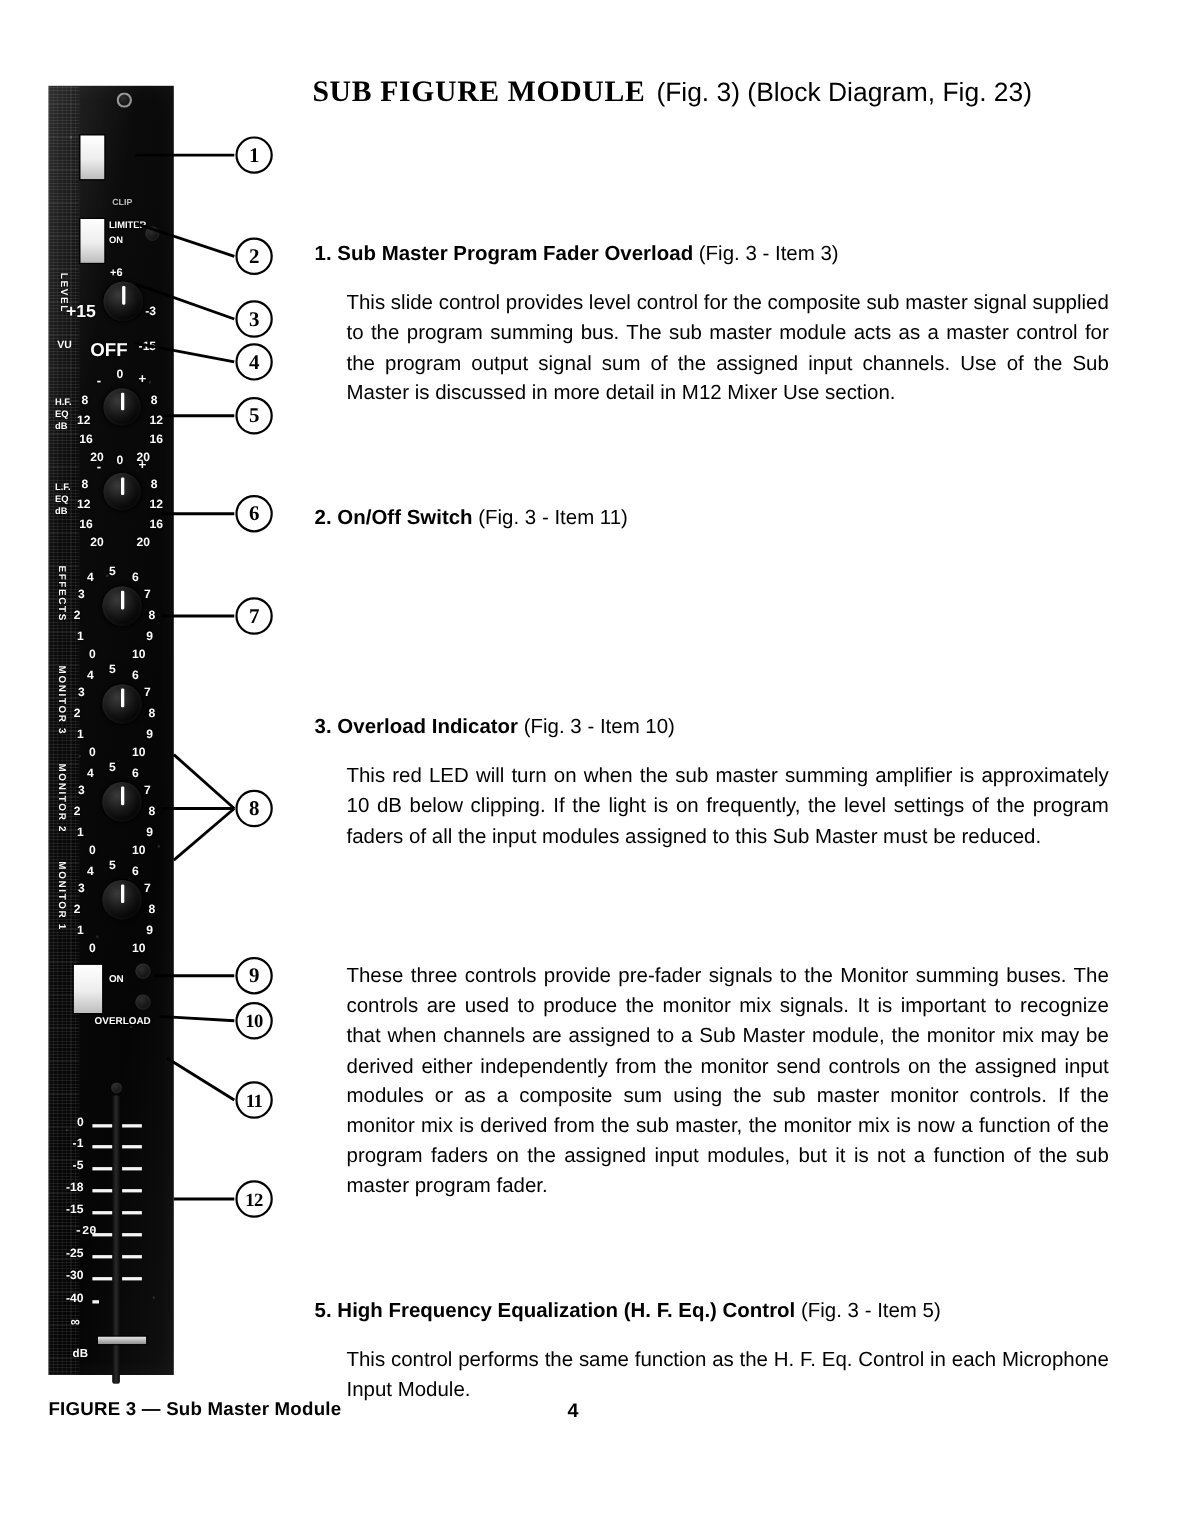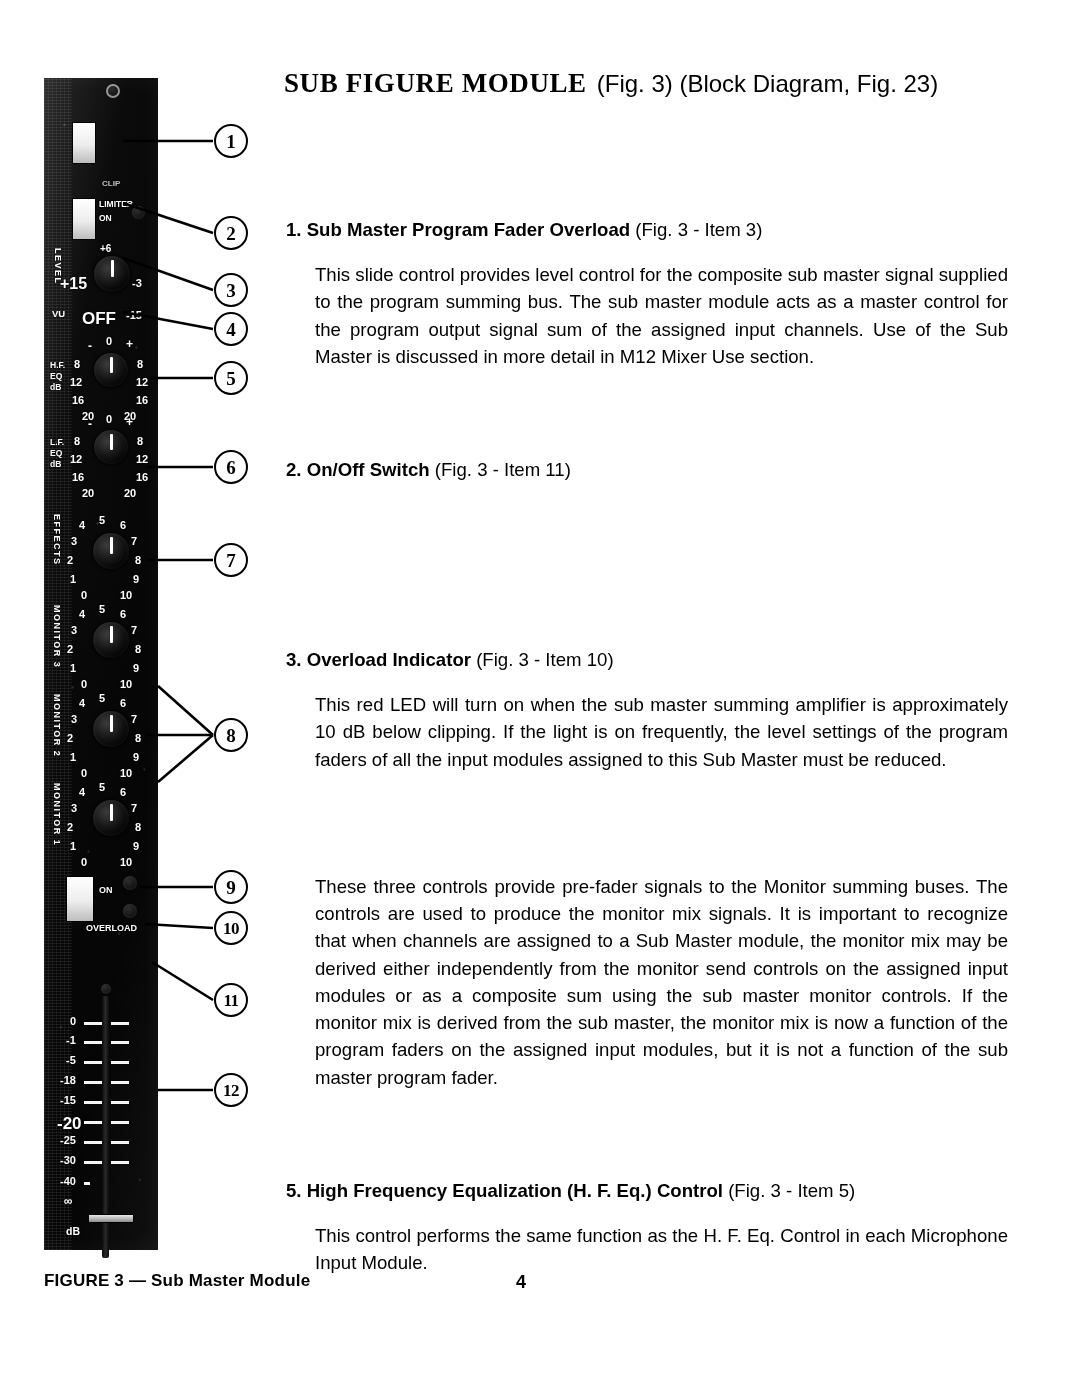--- a/index.html
+++ b/index.html
@@ -336,21 +336,21 @@
     <div class="tickline" style="left:67px; top:983px; width:18px;"></div>
 
     <div class="pho-txt" style="left:16px; top:997px; font-size:11px;">-18</div>
     <div class="tickline" style="left:40px; top:1003px; width:18px;"></div>
     <div class="tickline" style="left:67px; top:1003px; width:18px;"></div>
 
     <div class="pho-txt" style="left:16px; top:1017px; font-size:11px;">-15</div>
     <div class="tickline" style="left:40px; top:1023px; width:18px;"></div>
     <div class="tickline" style="left:67px; top:1023px; width:18px;"></div>
 
-    <div class="pho-txt" style="left:13px; top:1037px; font-size:17px;">-20</div>
+    <div class="pho-txt" style="left:24px; top:1037px; font-size:11px;font-family:Liberation Mono, monospace;">-20</div>
     <div class="tickline" style="left:40px; top:1043px; width:18px;"></div>
     <div class="tickline" style="left:67px; top:1043px; width:18px;"></div>
 
     <div class="pho-txt" style="left:16px; top:1057px; font-size:11px;">-25</div>
     <div class="tickline" style="left:40px; top:1063px; width:18px;"></div>
     <div class="tickline" style="left:67px; top:1063px; width:18px;"></div>
 
     <div class="pho-txt" style="left:16px; top:1077px; font-size:11px;">-30</div>
     <div class="tickline" style="left:40px; top:1083px; width:18px;"></div>
     <div class="tickline" style="left:67px; top:1083px; width:18px;"></div>

